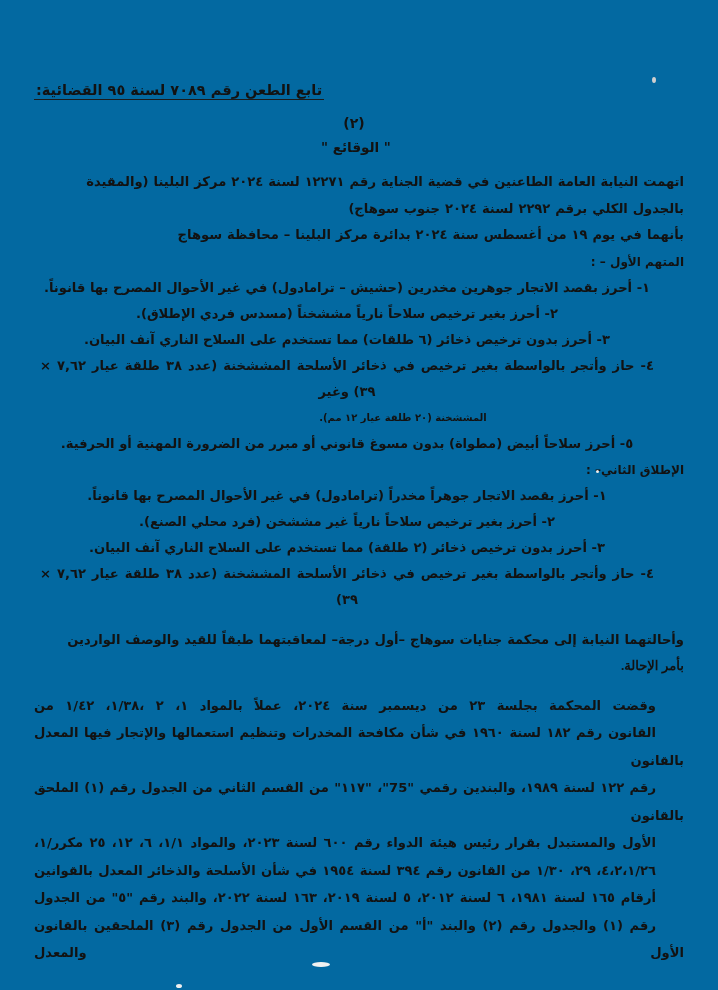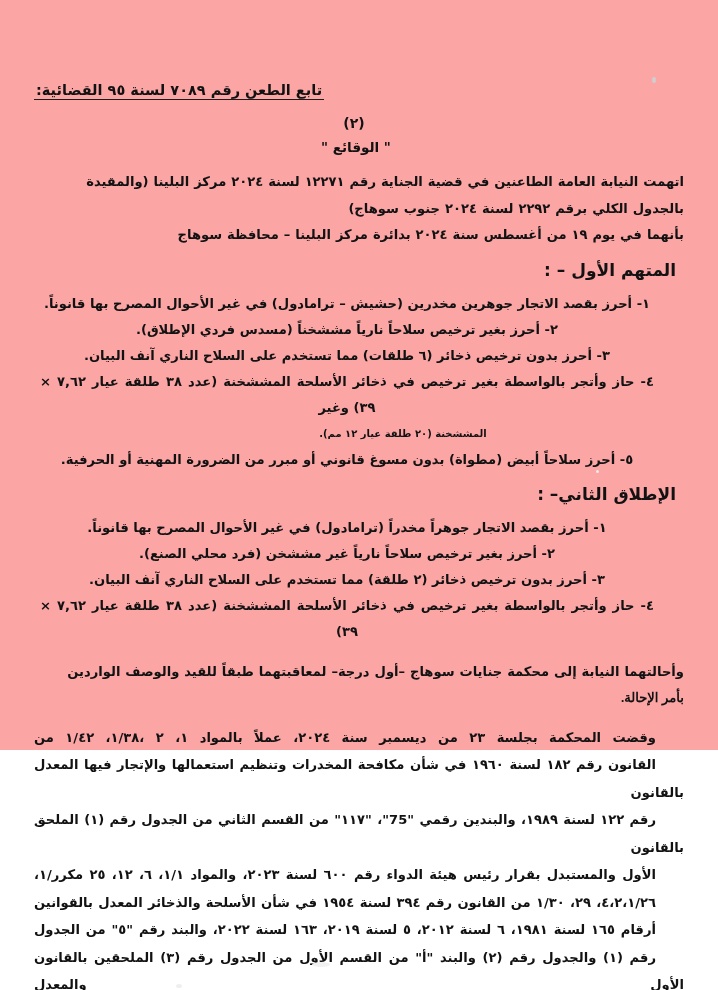--- a/index.html
+++ b/index.html
@@ -14,22 +14,22 @@
     overflow: hidden;
     font-family: "DejaVu Sans", "Liberation Sans", sans-serif;
     color: #121212;
     position: relative;
   }
 
   
   .page {
     position: relative;
     width: 718px;
-    height: 750px;
-    background: #fca5a5;
+    height: 990px;
+    background: #0369a1;
     box-sizing: border-box;
     padding: 0 34px;
     direction: rtl;
   }
 
   
   .speckle {
     position: absolute;
     background: #e9e9e9;
     border-radius: 50%;
@@ -81,22 +81,22 @@
   p.para {
     margin: 0 0 0 0;
     font-size: 13.1px;
     line-height: 26.5px;
     text-align: justify;
     text-justify: inter-word;
     font-weight: bold;
     word-spacing: 0.4px;
   }
   p.label {
-    margin: 8px;
-    font-size: 17px;
+    margin: 0;
+    font-size: 12px;
     line-height: 26px;
     font-weight: bold;
     text-align: right;
   }
 
   
   ul.charge-list {
     list-style: none;
     margin: 0;
     padding: 0 30px 0 6px;

